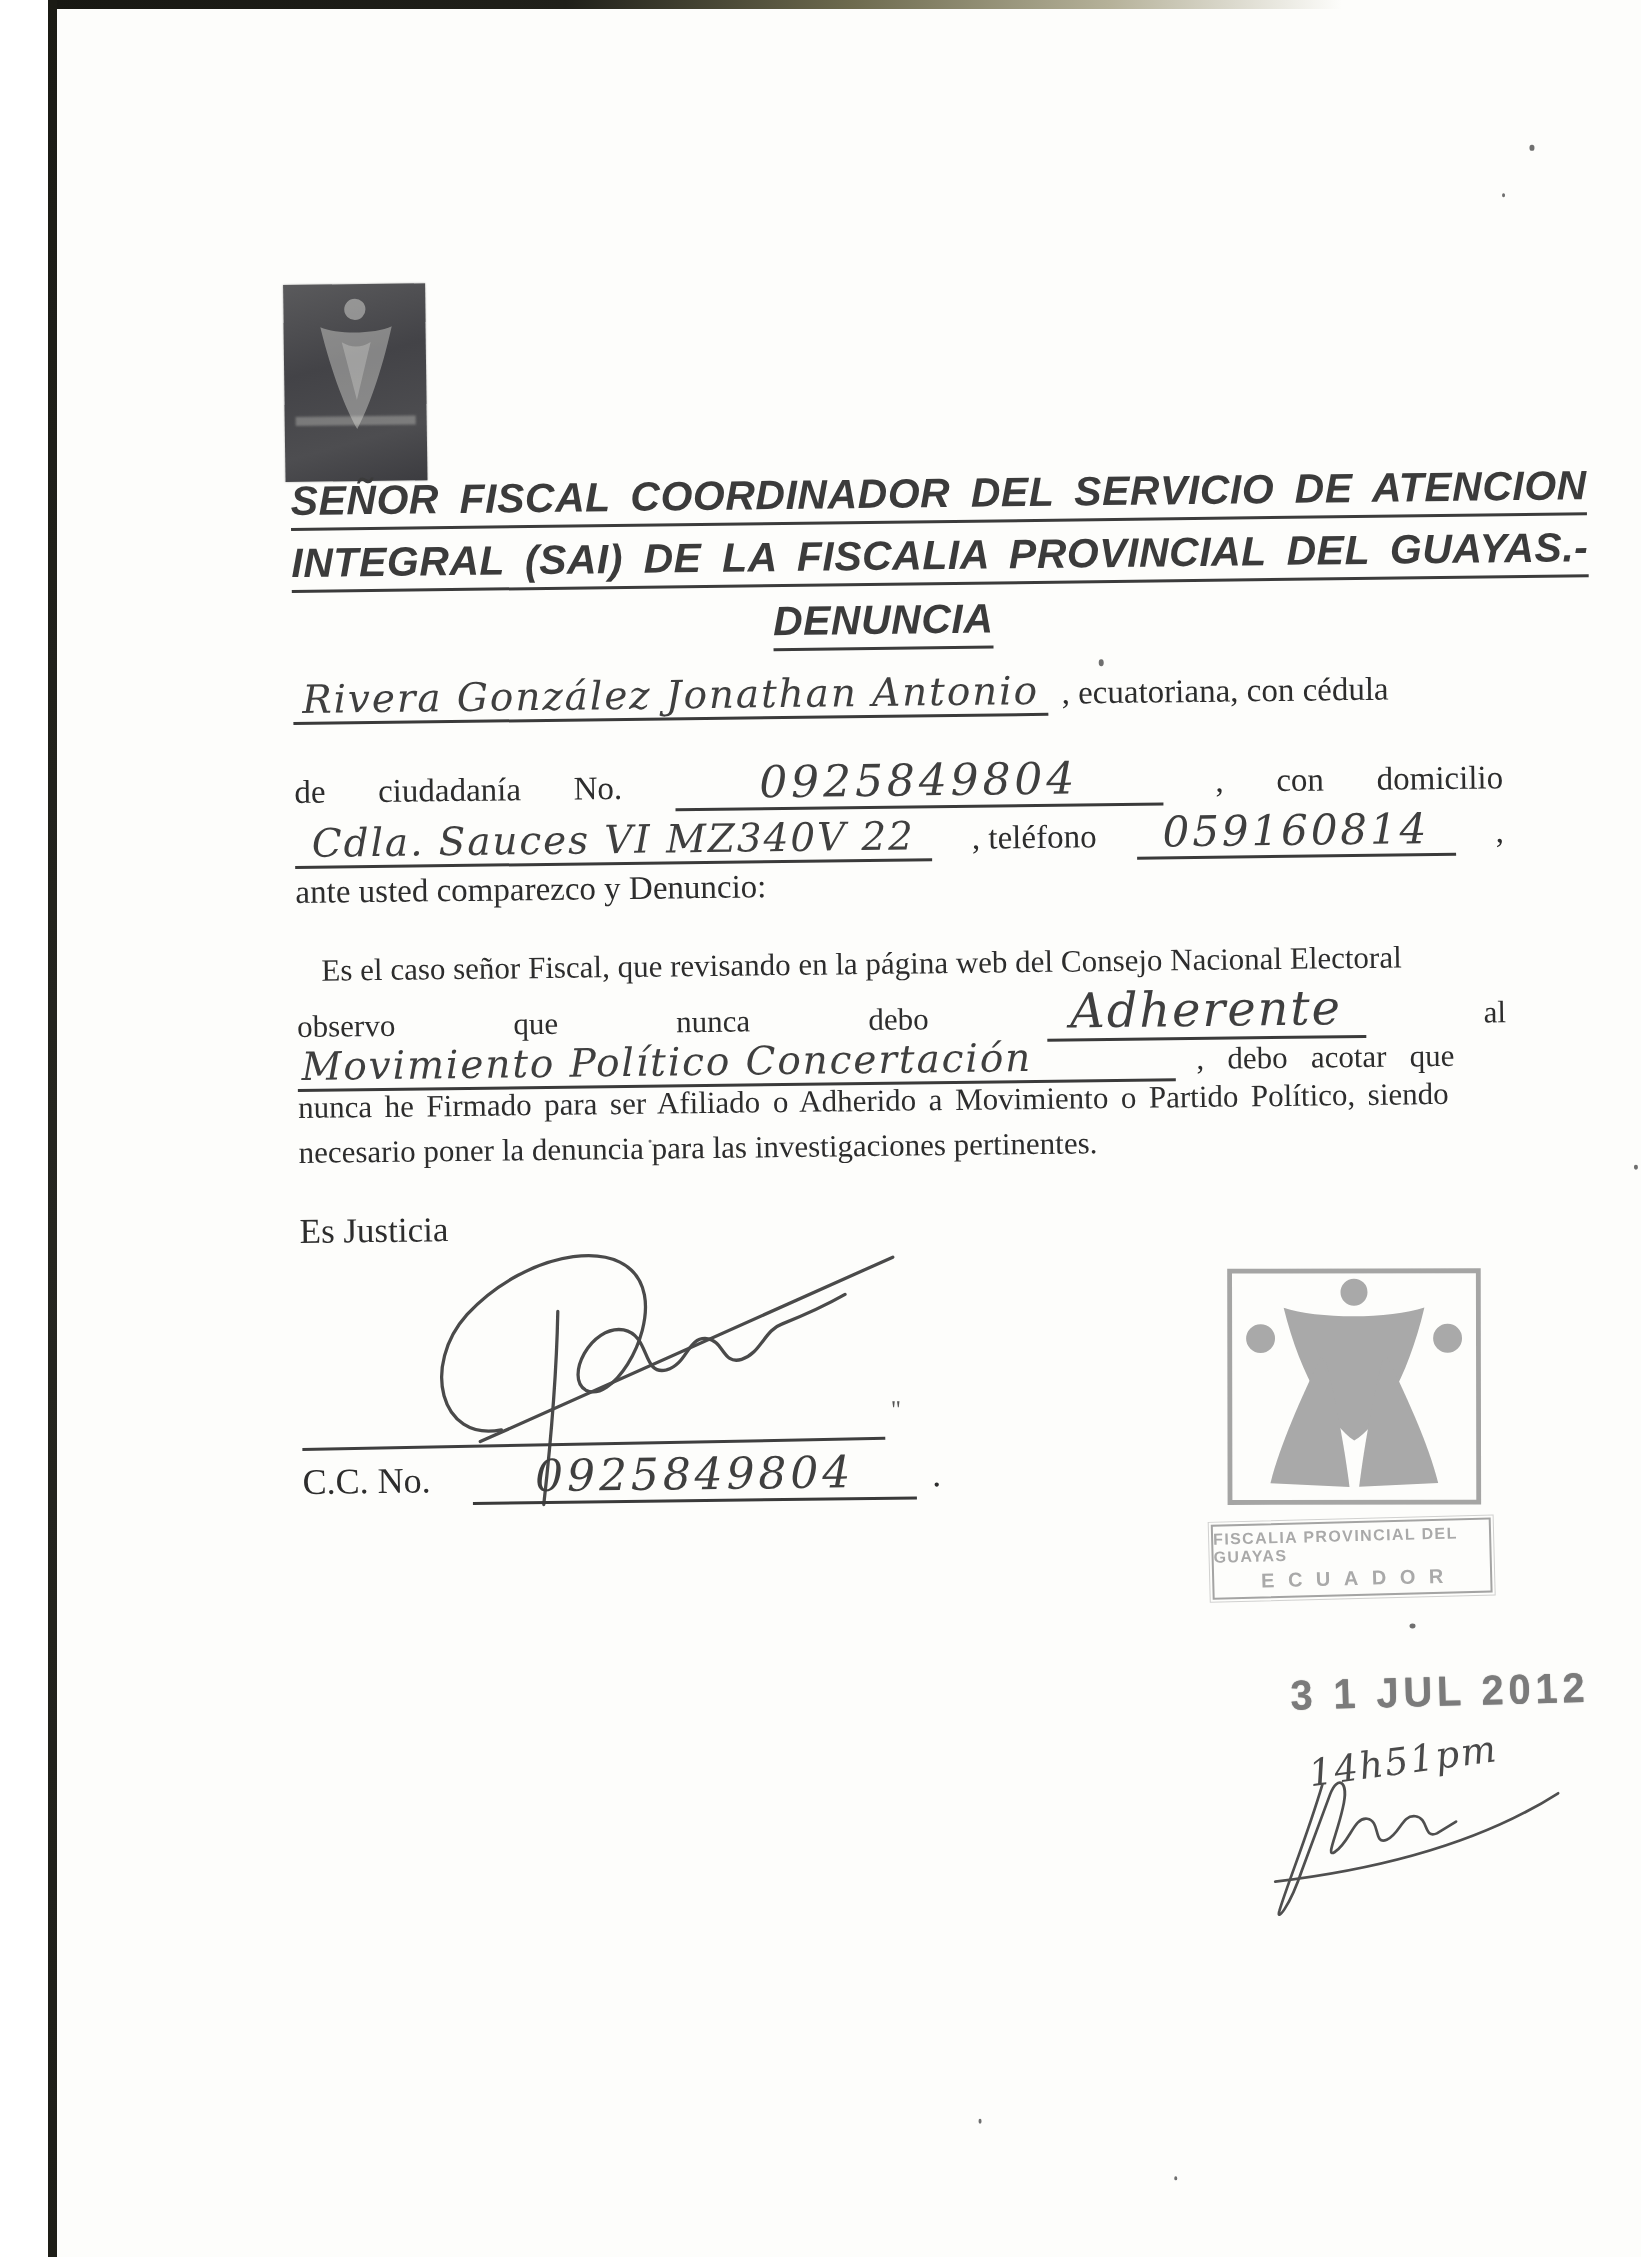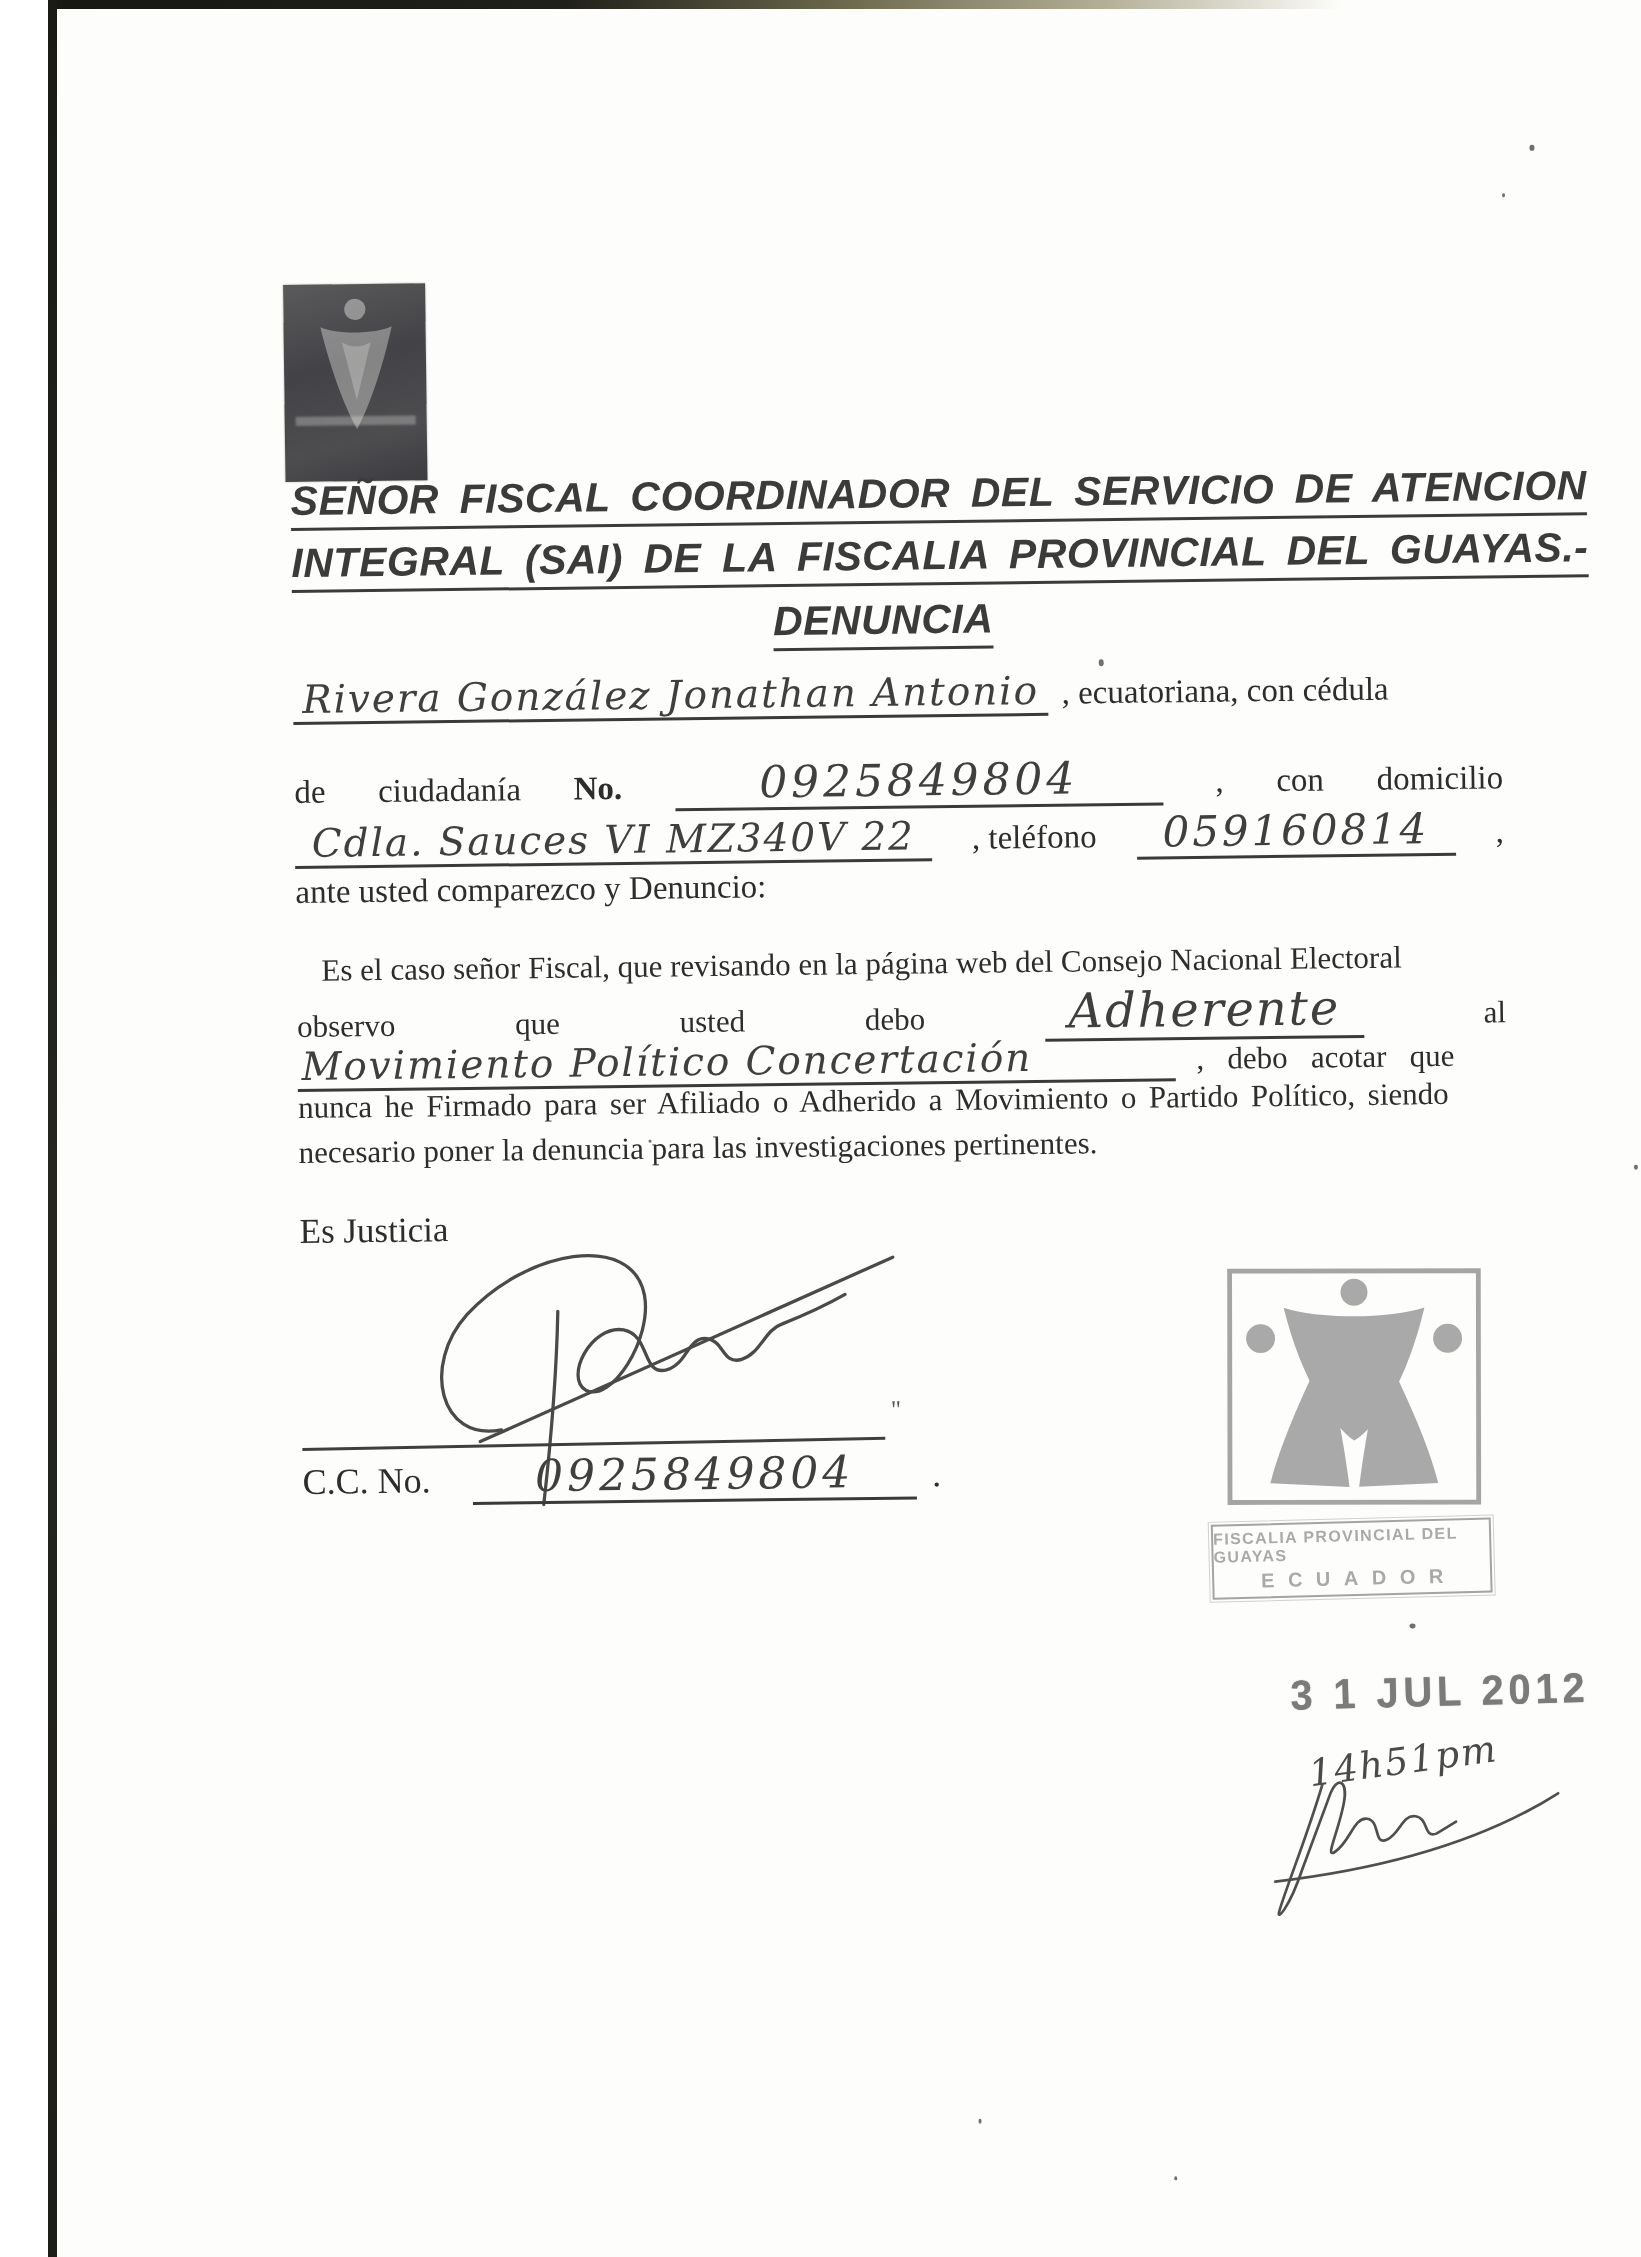--- a/index.html
+++ b/index.html
@@ -40,21 +40,21 @@
   .blank{border-bottom:3.9px solid #3a3a3a;text-align:center;}
 
   .r-name{top:670px;}
   .r-name .blank{width:755px;flex:0 0 auto;}
   .r-name .hw{font-size:39px;}
   .r-name .printed{padding-left:13.5px;}
 
   .r-ced{top:755px;}
   .r-ced .blank{width:488px;}
   .r-ced .hw{font-size:44px;letter-spacing:3.9px;}
-  .bold{font-weight:bold;}
+  .bold{font-weight:normal;}
 
   .r-dom{top:811px;}
   .r-dom .blank-a{width:637px;}
   .r-dom .hw-a{font-size:39px;}
   .r-dom .blank-b{width:319px;}
   .r-dom .hw-b{font-size:42px;letter-spacing:2.9px;}
 
   .r-ante{top:867px;}
 
   .p-l1{top:946px;text-indent:25px;display:block;}
@@ -141,21 +141,21 @@
       <span>,</span>
     </div>
 
     <div class="row r-ante printed fs34">ante usted comparezco y Denuncio:</div>
 
     <div class="row p-l1 printed fs32">Es el caso señor Fiscal, que revisando en la página web del Consejo Nacional Electoral</div>
 
     <div class="row p-l2 between printed fs32">
       <span>observo</span>
       <span>que</span>
-      <span>usted</span>
+      <span>nunca</span>
       <span>debo</span>
       <span class="blank"><span class="hw">Adherente</span></span>
       <span>al</span>
     </div>
 
     <div class="row p-l3 printed fs32">
       <span class="blank"><span class="hw">Movimiento Político Concertación</span></span>
       <span class="printed">, debo acotar que</span>
     </div>
 

